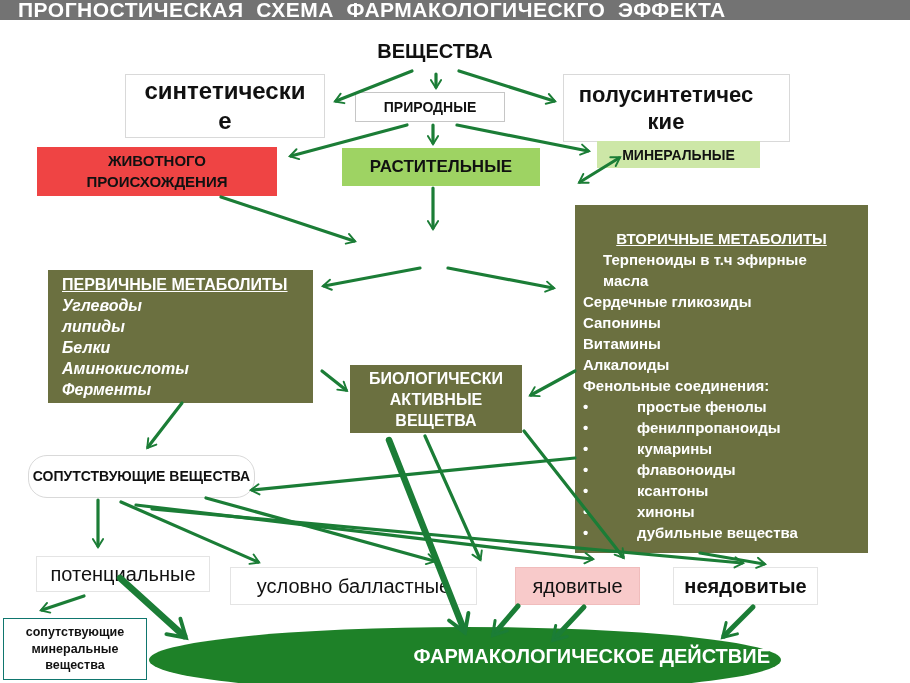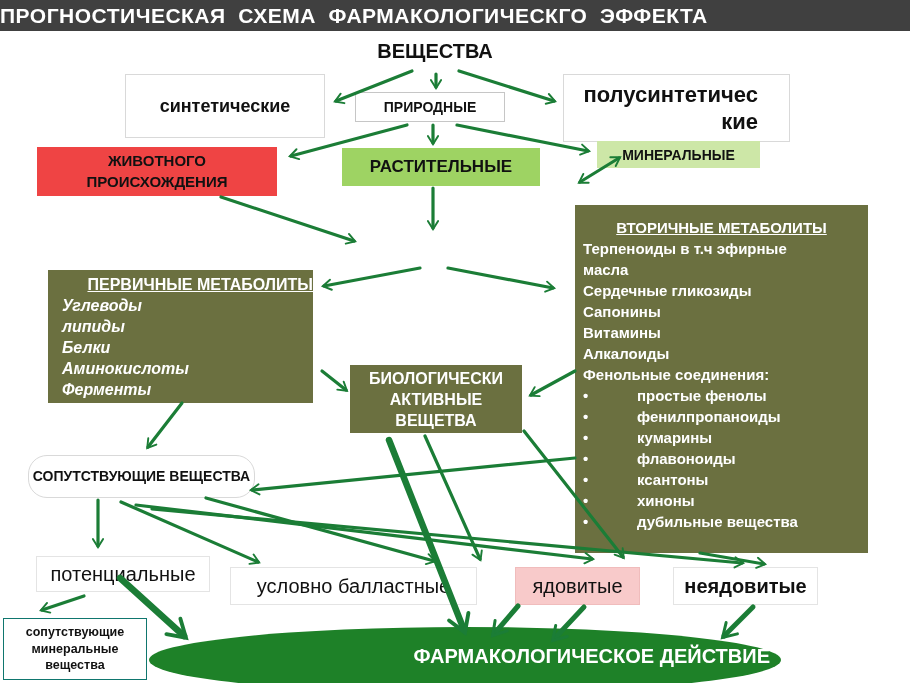--- a/index.html
+++ b/index.html
@@ -6,42 +6,42 @@
   #stage{
     position:relative;width:910px;height:683px;overflow:hidden;background:#fff;
     font-family:"Liberation Sans","DejaVu Sans",sans-serif;color:#111;
   }
   .abs{position:absolute;box-sizing:border-box;}
   .box{position:absolute;box-sizing:border-box;display:flex;align-items:center;justify-content:center;
        text-align:center;font-weight:bold;}
   .white{background:#fff;border:1px solid #d9d9d9;}
   .lightwhite{background:#fff;border:1px solid #e4e4e4;}
   .olive{background:#6b7040;color:#fff;border:none;}
-  .u{text-decoration:underline;text-align:right;}
+  .u{text-decoration:underline;}
   #title-bar{
-    left:0;top:2;width:910px;height:31px;background:#404040;color:#fff;
-    display:flex;align-items:center;justify-content:flex-start;
+    left:0;top:2;width:910px;height:20px;background:#737373;color:#fff;
+    display:flex;align-items:center;justify-content:flex-start;padding-left:18px;
     font-weight:bold;font-size:21px;white-space:pre;letter-spacing:.5px;
   }
   #substances{left:335px;top:40px;width:200px;text-align:center;font-weight:bold;font-size:20px;}
-  #synthetic{left:125px;top:74px;width:200px;height:64px;font-size:18px;padding:0 32px;
+  #synthetic{left:125px;top:74px;width:200px;height:64px;font-size:24px;padding:0 12px;
              word-break:break-all;line-height:1.25;}
   #natural{left:355px;top:92px;width:150px;height:30px;font-size:14px;border:1px solid #c6c6c6;}
-  #semisynthetic{left:563px;top:74px;width:227px;height:68px;font-size:22px;text-align:right;
+  #semisynthetic{left:563px;top:74px;width:227px;height:68px;font-size:22px;text-align:center;
                  justify-content:flex-start;padding:0 31px 0 10px;word-break:break-all;line-height:1.25;}
   #animal{left:37px;top:147px;width:240px;height:49px;background:#ef4444;border:none;font-size:15px;line-height:1.35;}
   #plant{left:342px;top:148px;width:198px;height:38px;background:#9ed363;border:none;font-size:17px;text-align:center;}
   #mineral{left:597px;top:141px;width:163px;height:27px;background:#cde7a7;border:none;font-size:14px;}
   #organic{left:362px;top:235px;width:150px;height:28px;background:#d9d9d9;border:none;font-size:14px;}
   #primary{left:48px;top:270px;width:265px;height:133px;padding:4px 0 0 14px;font-size:16px;line-height:21px;}
   #primary .ttl{font-weight:bold;}
   #primary .itm{font-weight:bold;font-style:italic;}
-  #secondary{left:575px;top:205px;width:293px;height:348px;padding:12px 8px;font-size:15px;line-height:21px;font-weight:bold;}
+  #secondary{left:575px;top:205px;width:293px;height:348px;padding:23px 8px;font-size:15px;line-height:21px;font-weight:bold;}
   #secondary .ttl{text-align:center;}
-  #secondary .ln-first{width:240px;}
+  #secondary .ln-first{width:240px;margin-left:20px;}
   .brow{display:flex;}
   .brow .bullet{width:14px;flex:none;}
   .brow .btxt{margin-left:40px;}
   #bioactive{left:350px;top:365px;width:172px;height:68px;font-size:16px;line-height:21px;}
   #accompanying{left:28px;top:455px;width:227px;height:43px;font-size:14px;line-height:1.3;border-radius:19px;}
   #potential{left:36px;top:556px;width:174px;height:36px;font-weight:normal;font-size:20px;}
   #ballast{left:230px;top:567px;width:247px;height:38px;font-weight:normal;font-size:20px;}
   #toxic{left:515px;top:567px;width:125px;height:38px;background:#f8caca;border:1px solid #f0bcbc;
          font-weight:normal;font-size:20px;}
   #nontoxic{left:673px;top:567px;width:145px;height:38px;font-weight:bold;font-size:20px;}

